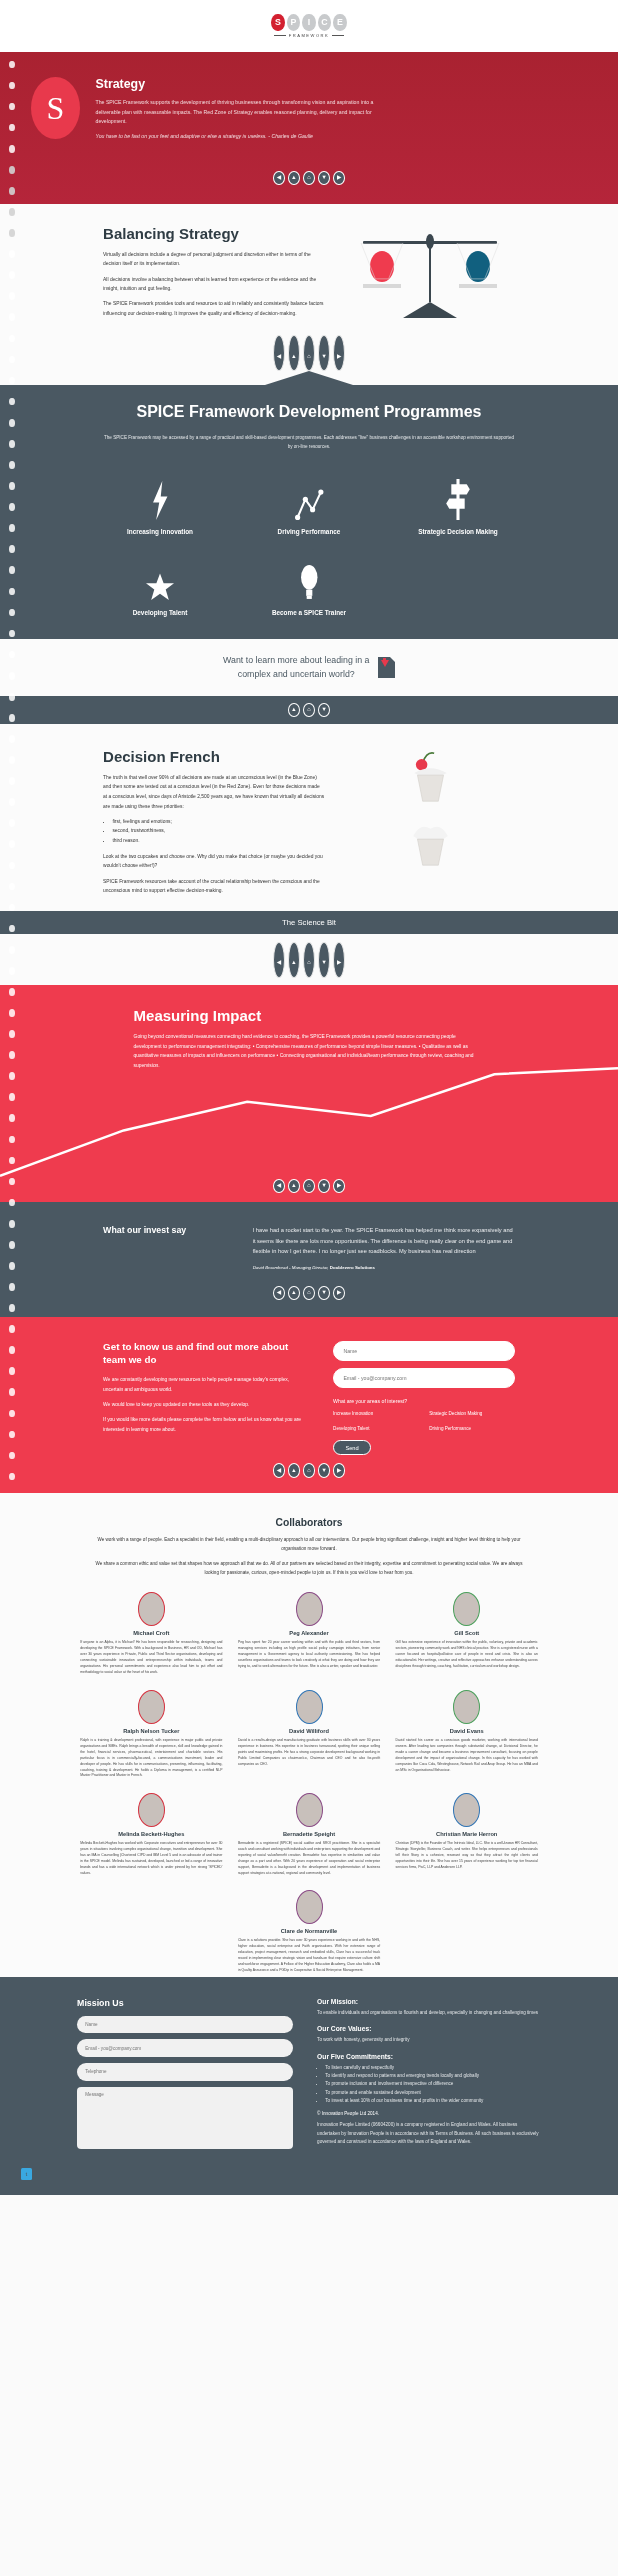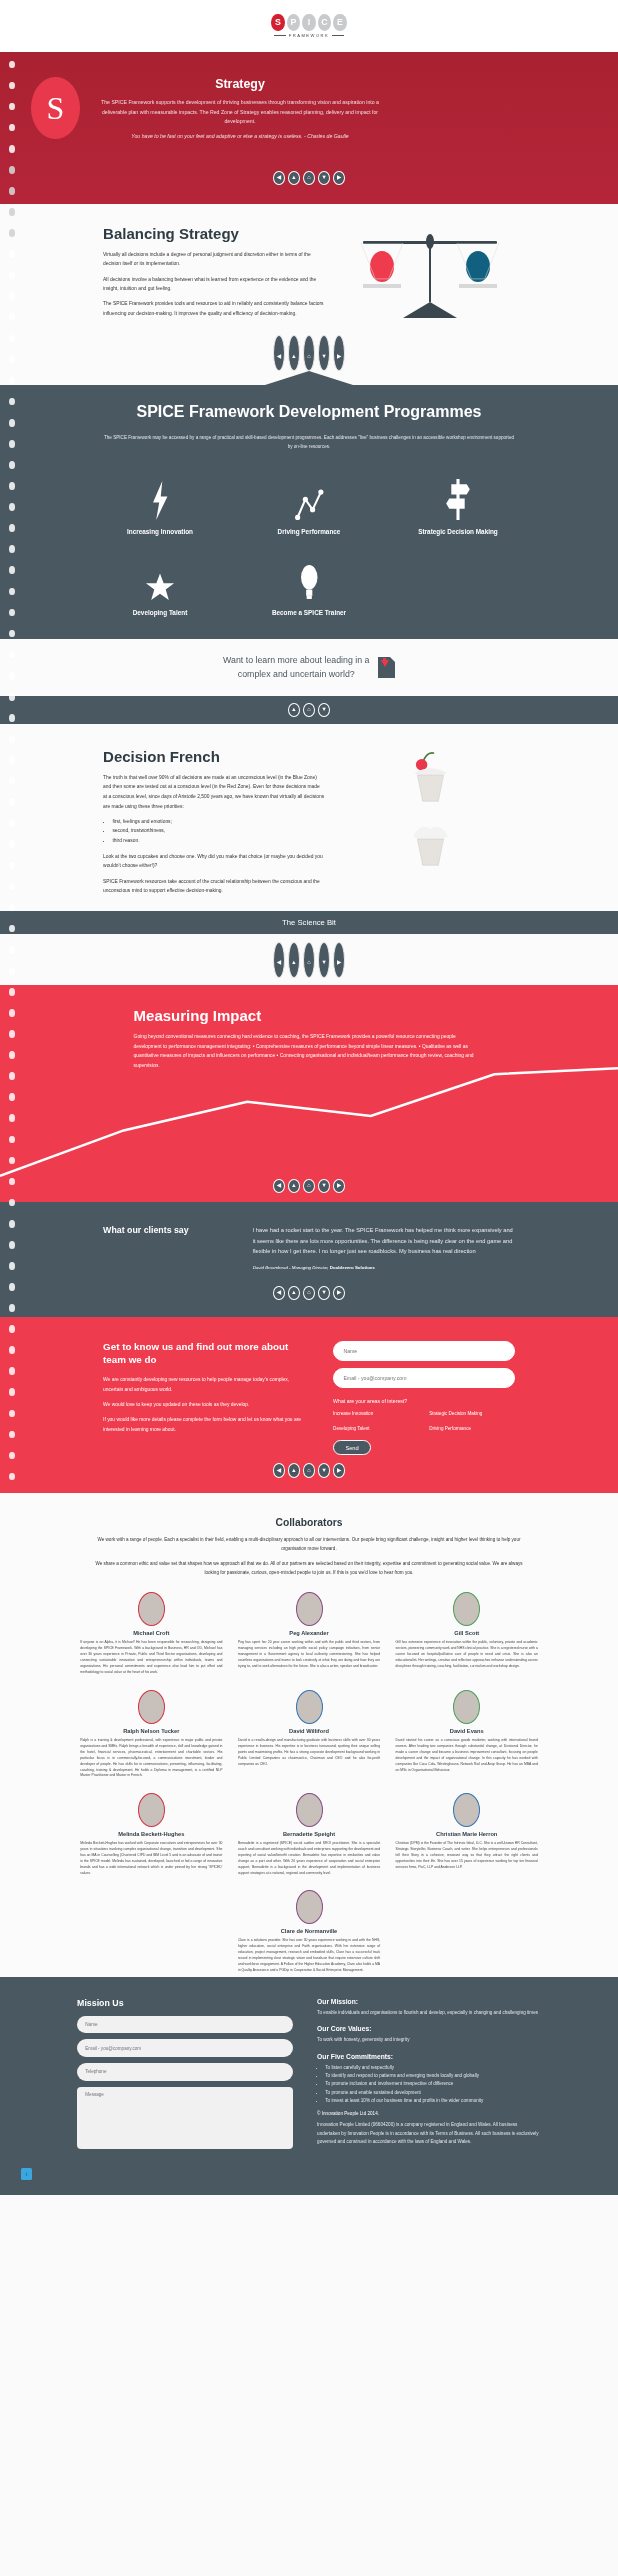--- a/index.html
+++ b/index.html
@@ -58,21 +58,21 @@
 
   
   .hero { background: linear-gradient(180deg,#a92231 0%, #b5253a 100%); padding: 25px 0 18.5px; }
   .hero-row { display: flex; align-items: flex-start; gap: 15.5px; padding-left: 31px; }
   .s-badge {
     width: 49px; height: 62px; border-radius: 50%;
     background: #e8394c; flex: 0 0 auto;
     display: flex; align-items: center; justify-content: center;
     color: #fff; font-size: 32px; font-family: "Liberation Serif", serif;
   }
-  .hero-text { max-width: 289px; text-align: center; }
+  .hero-text { max-width: 289px; }
   h1.hero-title { color: #fff; font-size: 12.4px; margin-bottom: 7.2px; font-weight: bold; }
   .hero p { color: #f3dcdf; font-size: 5.2px; line-height: 1.85; margin-bottom: 5.2px; }
   .hero p.quote { font-style: italic; }
 
   
   .light { background: #fbfbfb; padding: 20.6px 0 13.4px; }
   h2 { font-size: 15px; color: #2f3c44; margin-bottom: 8.2px; font-weight: bold; }
   .body-txt { font-size: 4.9px; line-height: 1.95; color: #333; margin-bottom: 5.7px; }
 
   .two-col { display: flex; gap: 20.6px; align-items: flex-start; }
@@ -543,21 +543,21 @@
           <span class="gl">▼</span>
         </div>
       <div class="pill">
           <span class="gl">▶</span>
         </div>
     </div>
   </div>
 
   <div class="section quote-sec">
     <div class="inner quote-row">
-      <div class="quote-title">What our clients say</div>
+      <div class="quote-title">What our invest say</div>
       <div class="quote-body">
         <p>I have had a rocket start to the year. The SPICE Framework has helped me think more expansively and it seems like there are lots more opportunities. The difference is being really clear on the end game and flexible in how I get there. I no longer just see roadblocks. My business has real direction</p>
         <div class="quote-attr">
           <span>David Broomhead - Managing Director, </span><b>Doublezero Solutions</b>
         </div>
       </div>
     </div>
     <div class="navpills" style="margin-top:15.5px;">
       <div class="pill">
           <span class="gl">◀</span>

